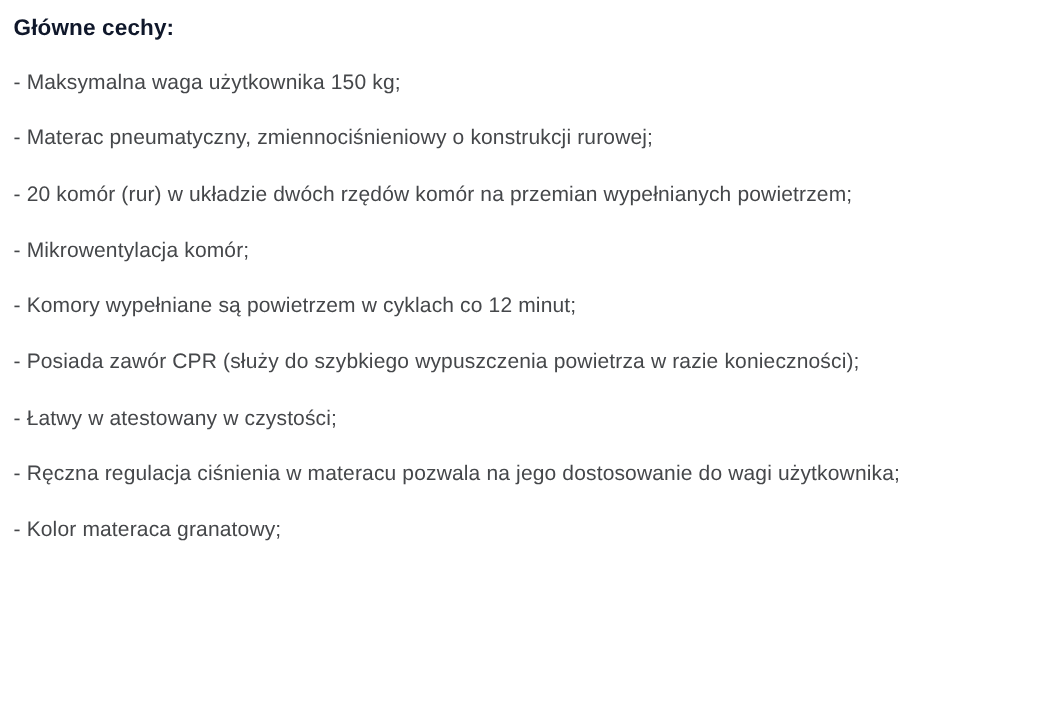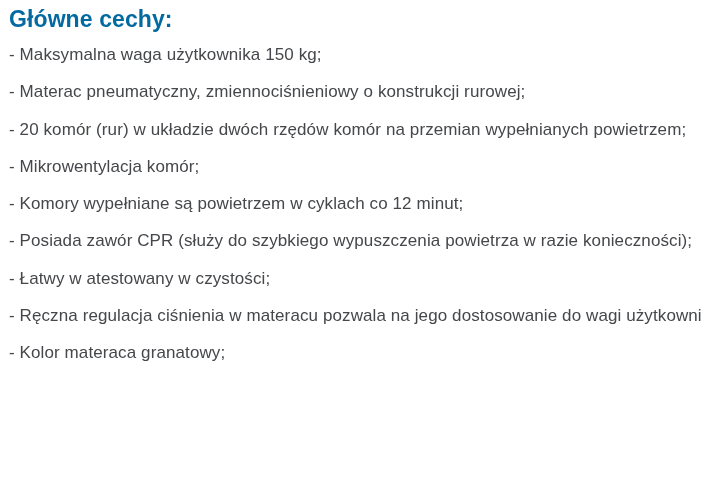--- a/index.html
+++ b/index.html
@@ -11,30 +11,30 @@
     width: 701px;
     height: 483px;
     overflow: hidden;
     font-family: "Liberation Sans", "DejaVu Sans", sans-serif;
   }
   .content {
     padding: 2px 4px 0 9px;
   }
   .heading {
     margin: 0;
-    font-size: 23px;
+    font-size: 15px;
     font-weight: 700;
-    color: #0369a1;
+    color: #0f172a;
     line-height: 34px;
     letter-spacing: 0.1px;
     white-space: nowrap;
   }
   .feature {
     margin: 0;
-    font-size: 17px;
+    font-size: 14px;
     font-weight: 400;
     color: #45474a;
     line-height: 37.3px;
     letter-spacing: 0.1px;
     white-space: nowrap;
   }
 </style>
 </head>
 <body>
 

